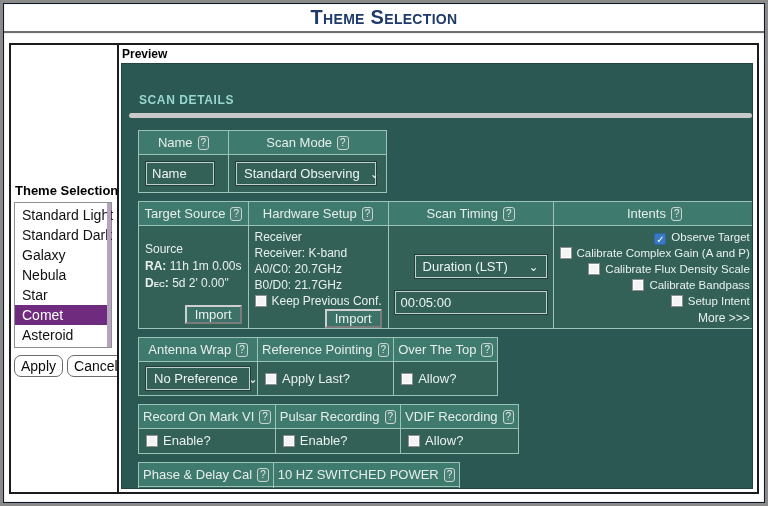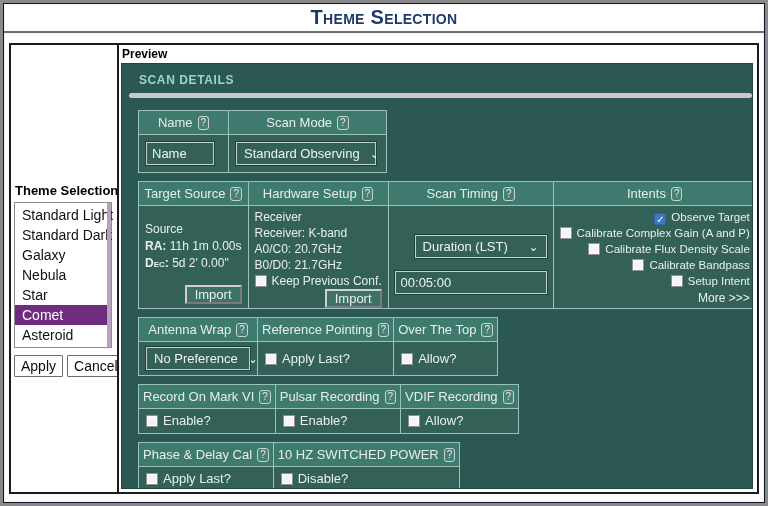--- a/index.html
+++ b/index.html
@@ -32,34 +32,34 @@
     width:110px; min-width:110px; background:#fff;
     border:2px solid #1b1b1b; padding:138px 0 0 3px;
   }
   .sidebar-label { font-size:13px; font-weight:bold; color:#000; margin:0 0 4px 1px; white-space:nowrap; }
   .listbox { position:relative; width:98px; border:1px solid #8f8f8f; background:#fff; padding:2px 0; }
   .listbox-item { font-size:14px; color:#111; padding:2px 2px 2px 7px; white-space:nowrap; cursor:default; }
   .listbox-item.selected { background:#6f2b7d; color:#fff; }
   .listbox-scrollbar { position:absolute; top:0; right:0; width:4px; height:100%; background:#b5a3bf; }
   .sidebar-buttons { display:flex; gap:4px; margin-top:7px; }
   .btn {
-    background:#fff; border:1px solid #6b6b6b; border-radius:1px;
+    background:#fff; border:1px solid #6b6b6b; border-radius:7px;
     font-size:14px; padding:2px 6px; color:#0b0b0b; font-family:inherit;
   }
   
   .preview-pane {
     flex:1; background:#fff; border:2px solid #1b1b1b; margin-left:-2px;
     display:flex; flex-direction:column; min-width:0;
   }
   .preview-label { font-size:12px; font-weight:bold; color:#000; padding:2px 0 2px 3px; }
   .panel {
     flex:1; margin:0 4px 3px 2px; background:#2b5852;
     border:1px solid #1f4640; overflow:hidden;
   }
-  .panel-title { color:#98d7cf; font-weight:bold; font-size:12px; letter-spacing:.6px; padding:9px 0 0 17px; }
+  .panel-title { color:#98d7cf; font-weight:bold; font-size:12px; letter-spacing:.6px; padding:9px 0 0 17px;margin-top:20px; }
   .panel-rule { height:5px; background:#c9c9c9; border-radius:3px; margin:6px 0 0 7px; }
   .tables { padding:12px 0 0 16px; }
 
   table { border-collapse:collapse; margin-bottom:8px; }
   th {
     background:#3f7a6e; color:#e6eeeb; font-weight:normal; font-size:13px;
     padding:4px 4px; border:1px solid #9cc3b8; border-bottom:1px dotted #86b0a4;
     text-align:center; white-space:nowrap;
   }
   td {

